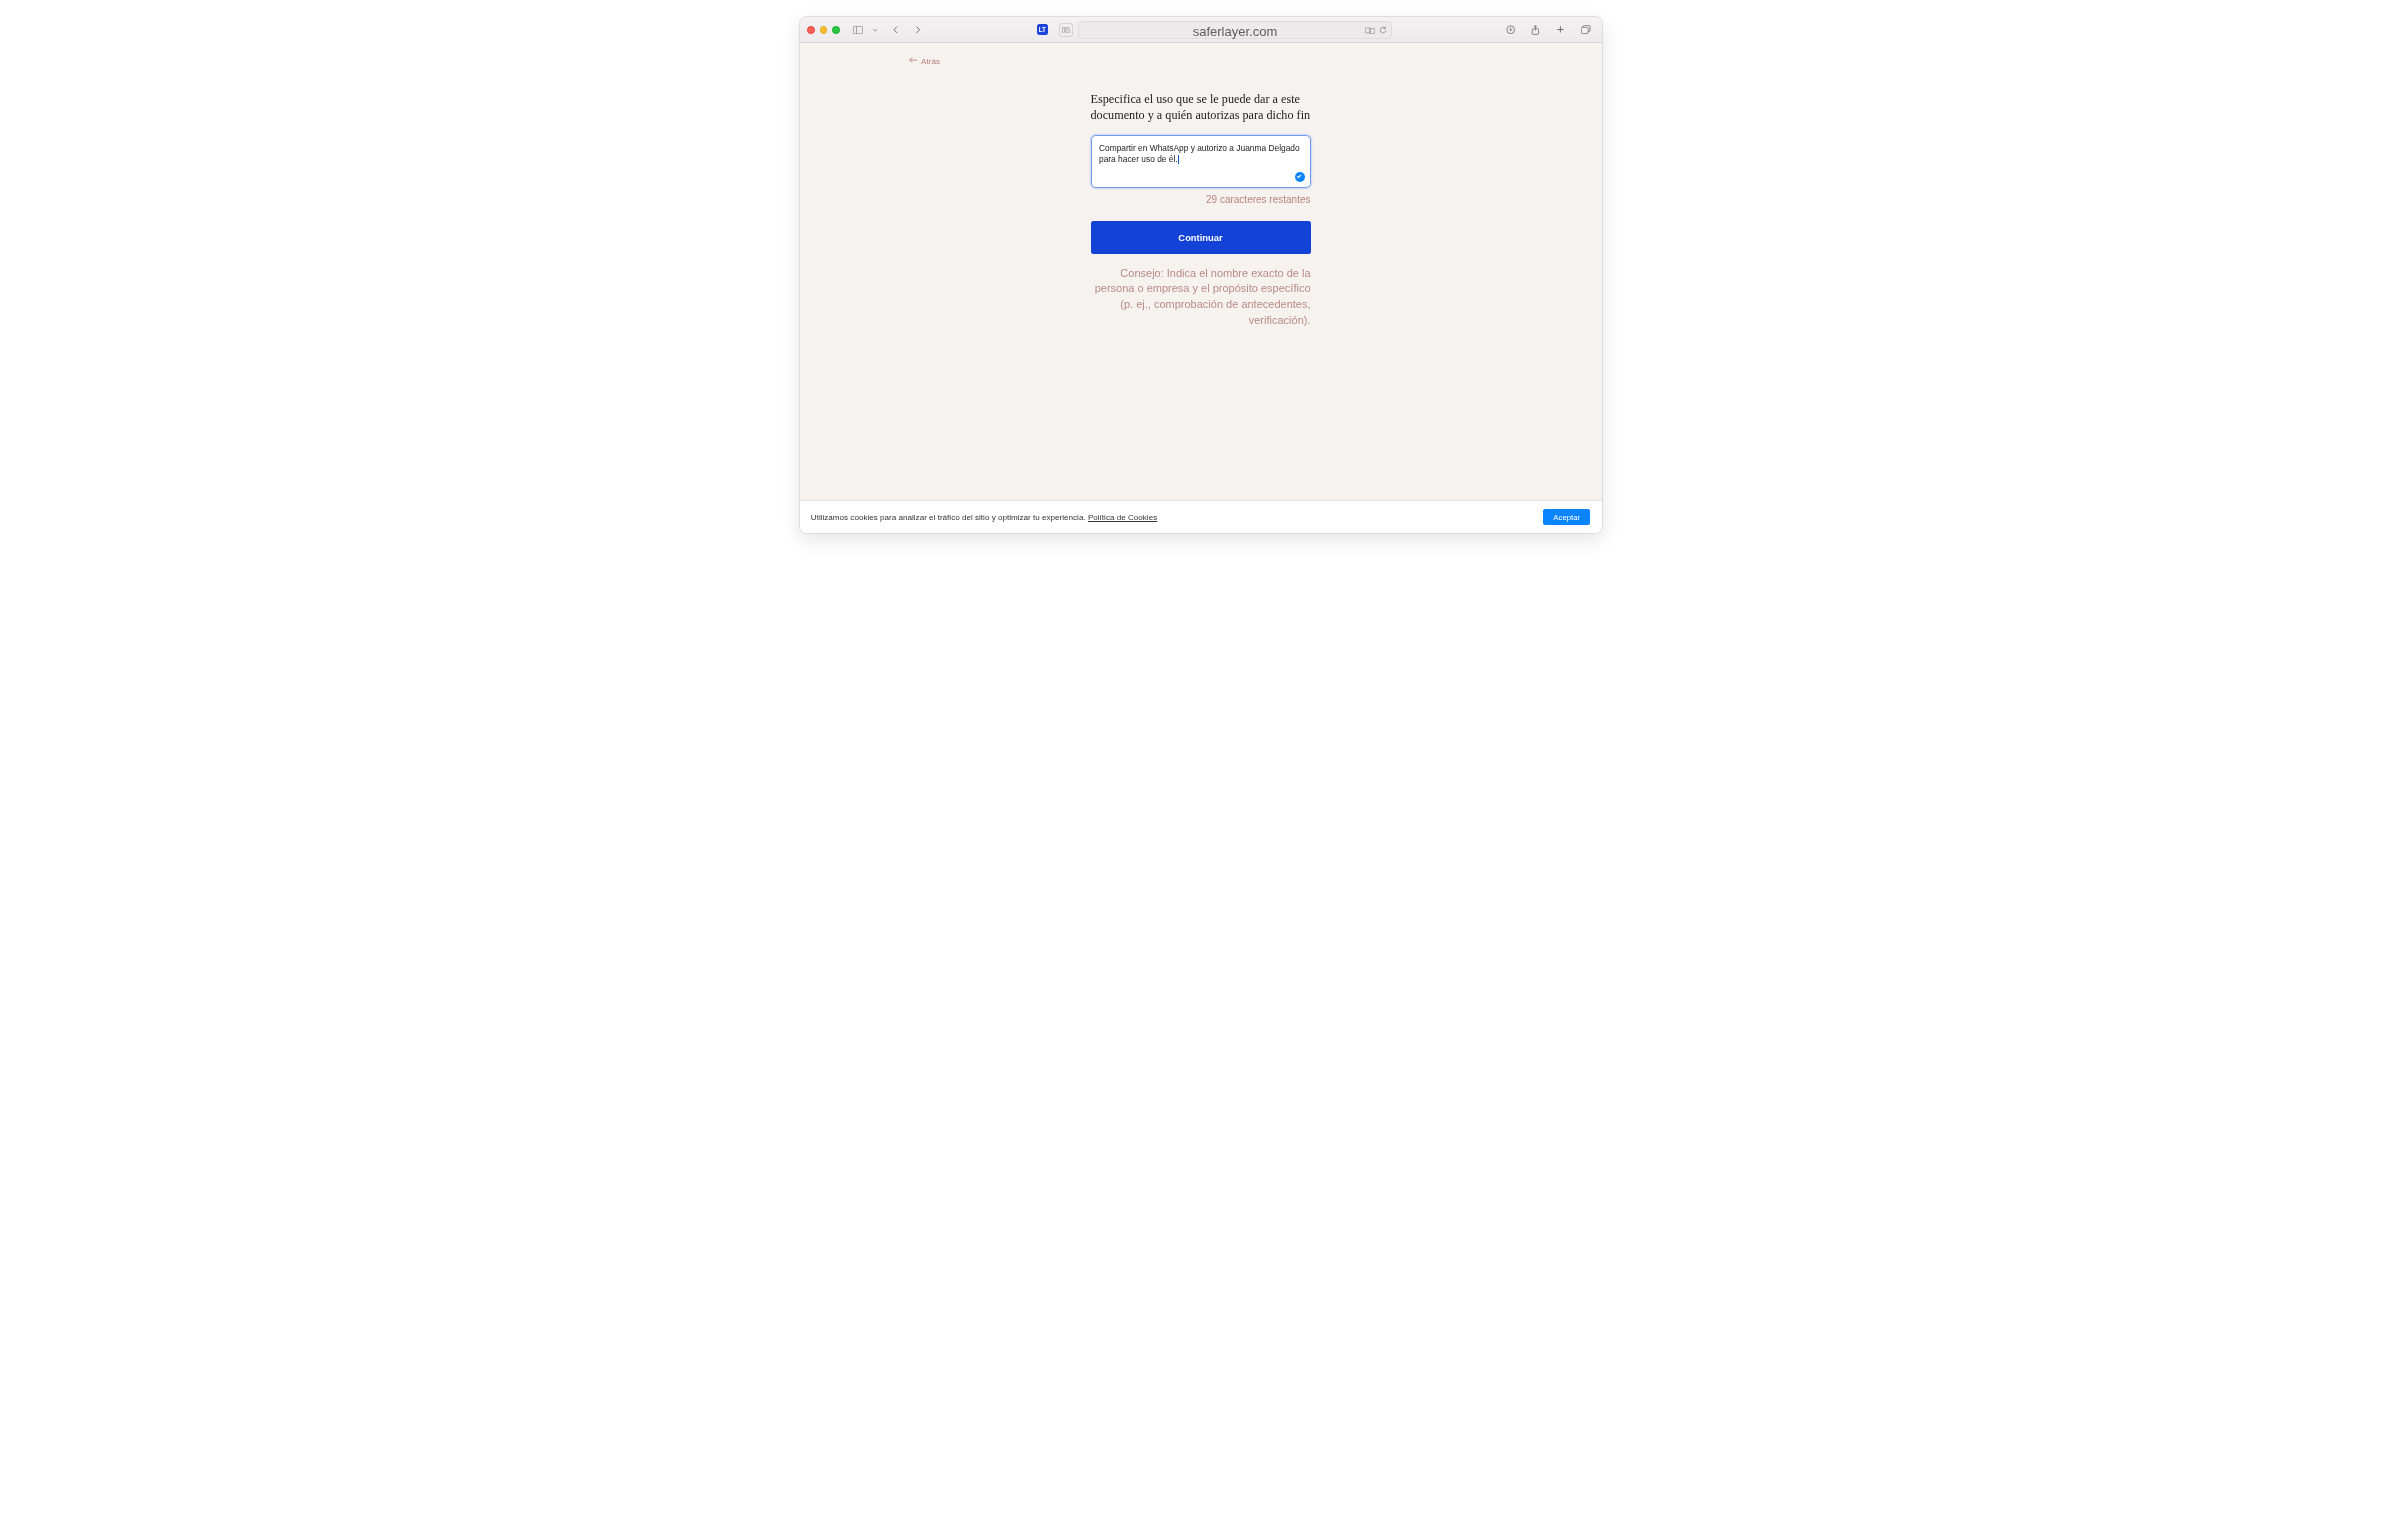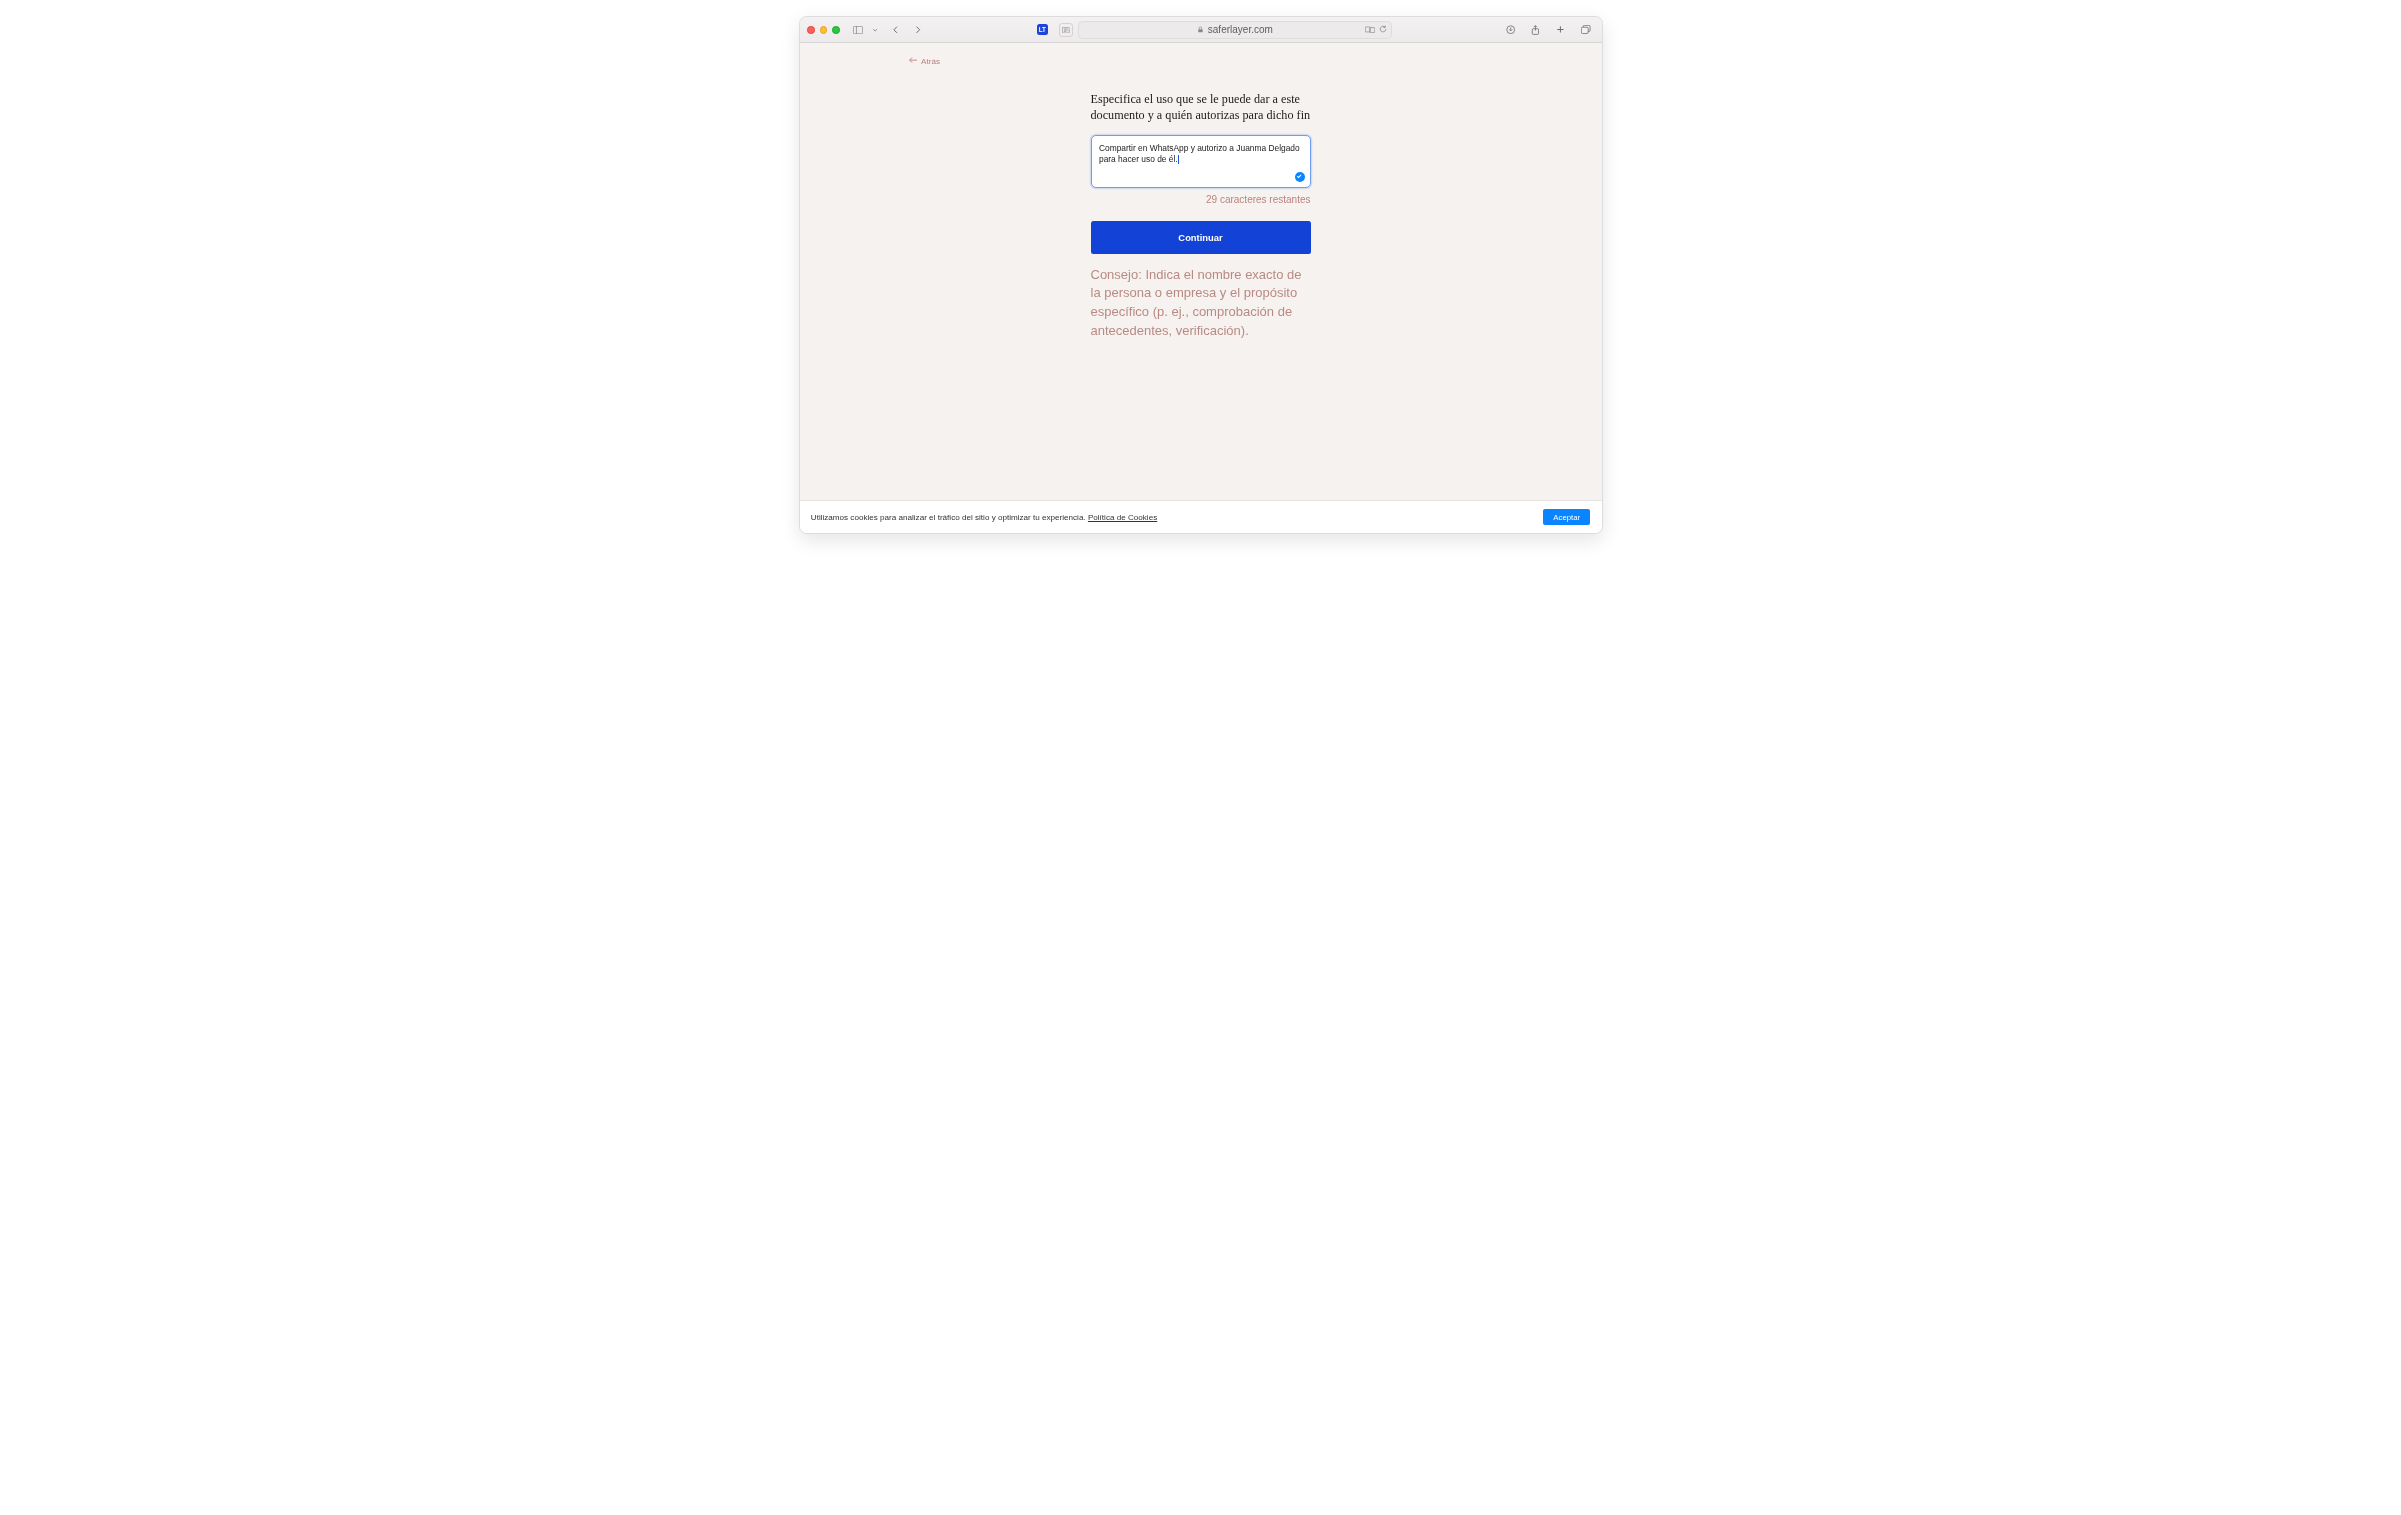--- a/index.html
+++ b/index.html
@@ -72,22 +72,23 @@
   .addressbar {
     width: 314px; height: 17.5px;
     background: #eceaea;
     border: 0.6px solid #dedcdc;
     border-radius: 4.4px;
     display: flex;
     align-items: center;
     justify-content: center;
     gap: 3.8px;
     color: #5f5c5d;
-    font-size: 10px;
+    font-size: 13px;
     position: relative;
+    flex-direction: column;
   }
   .addressbar .lock { width:6.9px; height:6.9px; color:#8a8788; }
   .addressbar .right-icons {
     position:absolute; right:3.8px; display:flex; gap:3.8px; align-items:center; color:#8a8788;
   }
 
   .tb-right { margin-left:auto; display:flex; gap:8.8px; align-items:center; color:#6f6c6d; }
 
   
   .page {
@@ -174,23 +175,24 @@
     color: #fff;
     border: none;
     border-radius: 2.5px;
     font-size: 9.4px;
     font-weight: 600;
     cursor: pointer;
   }
 
   .tip {
     margin-top: 11.3px;
-    font-size: 13px;
+    font-size: 11px;
     line-height: 1.45;
     color: #b98a84;
+    text-align: right;
   }
 
   
   .cookiebar {
     background: #ffffff;
     border-top: 0.6px solid #e6e3e1;
     padding: 7.5px 11.3px;
     display: flex;
     align-items: center;
     justify-content: space-between;

